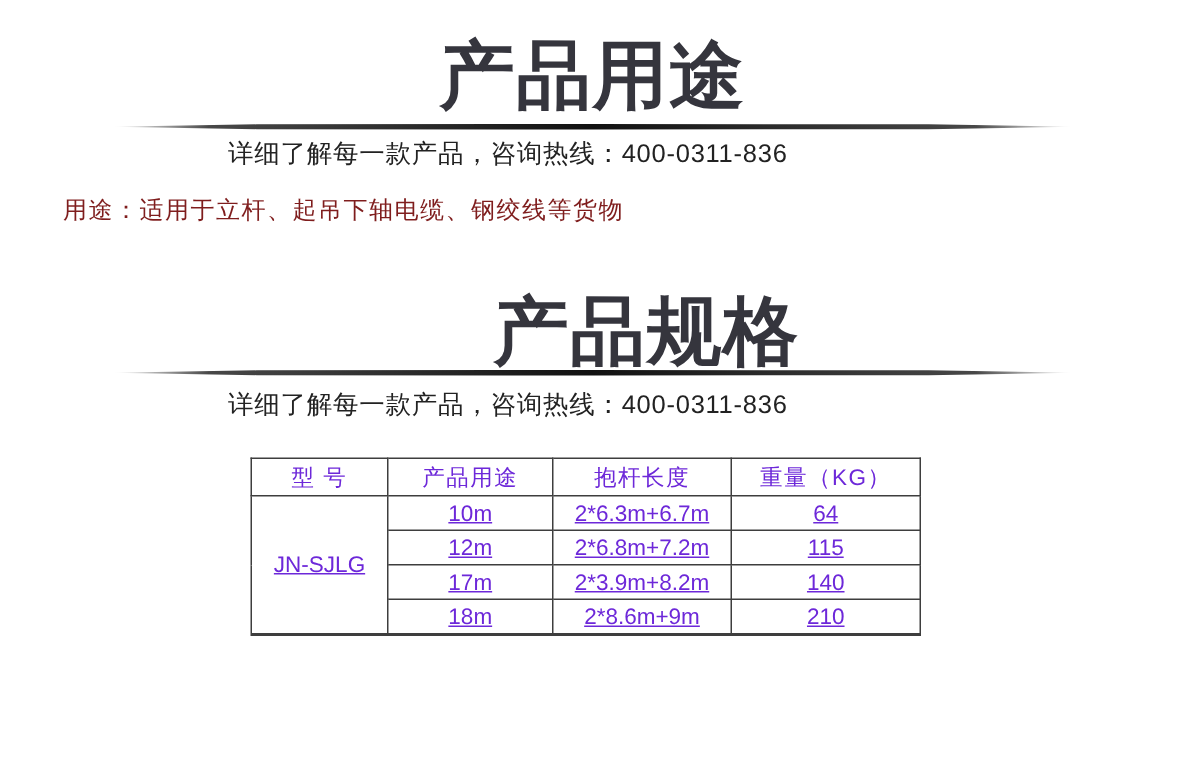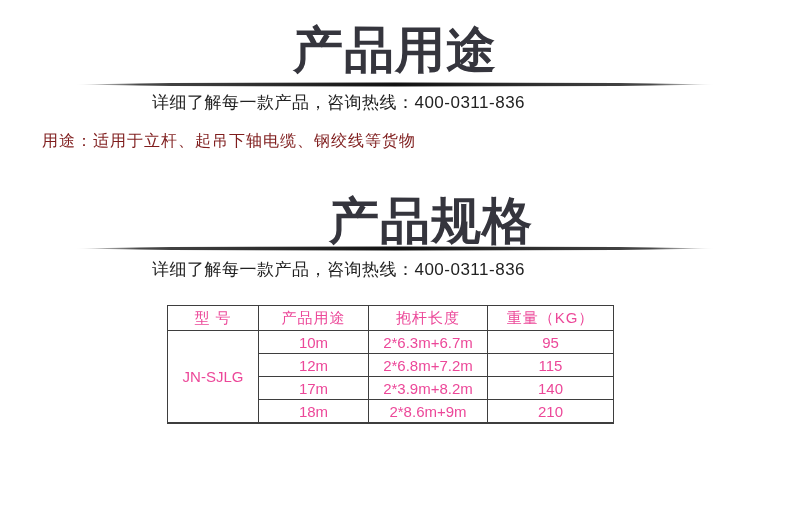--- a/index.html
+++ b/index.html
@@ -29,31 +29,31 @@
   }
   #usage-hotline { top:92px; }
   #specs-hotline { top:259px; }
   .usage-desc {
     position:absolute; top:130px; left:42px; margin:0;
     font-size:16px; line-height:22px; color:#7f1d1d; letter-spacing:1px;
   }
   table.specs-table {
     position:absolute; top:305px; left:167px;
     border-collapse:collapse; table-layout:fixed;
-    font-size:15px; color:#ec4899; text-align:center;
+    font-size:15px; color:#6d28d9; text-align:center;
     border:1px solid #3e3e3e; border-bottom-width:2px;
   }
   table.specs-table th, table.specs-table td {
     border:1px solid #3e3e3e;
     padding:0 2px;
     font-weight:normal;
     overflow:hidden; white-space:nowrap;
   }
   table.specs-table th { height:24px; letter-spacing:1px; }
-  table.specs-table td { height:22px; }
+  table.specs-table td { height:22px;text-decoration:underline; }
   col.c-model  { width:91px; }
   col.c-height { width:110px; }
   col.c-length { width:119px; }
   col.c-weight { width:126px; }
 </style>
 </head>
 <body>
 
 <div>
 
@@ -106,21 +106,21 @@
         <th>产品用途</th>
         <th>抱杆长度</th>
         <th>重量（KG）</th>
       </tr>
     </thead>
     <tbody>
       <tr>
         <td rowspan="4">JN-SJLG</td>
         <td>10m</td>
         <td>2*6.3m+6.7m</td>
-        <td>95</td>
+        <td>64</td>
       </tr>
       <tr>
         <td>12m</td>
         <td>2*6.8m+7.2m</td>
         <td>115</td>
       </tr>
       <tr>
         <td>17m</td>
         <td>2*3.9m+8.2m</td>
         <td>140</td>

